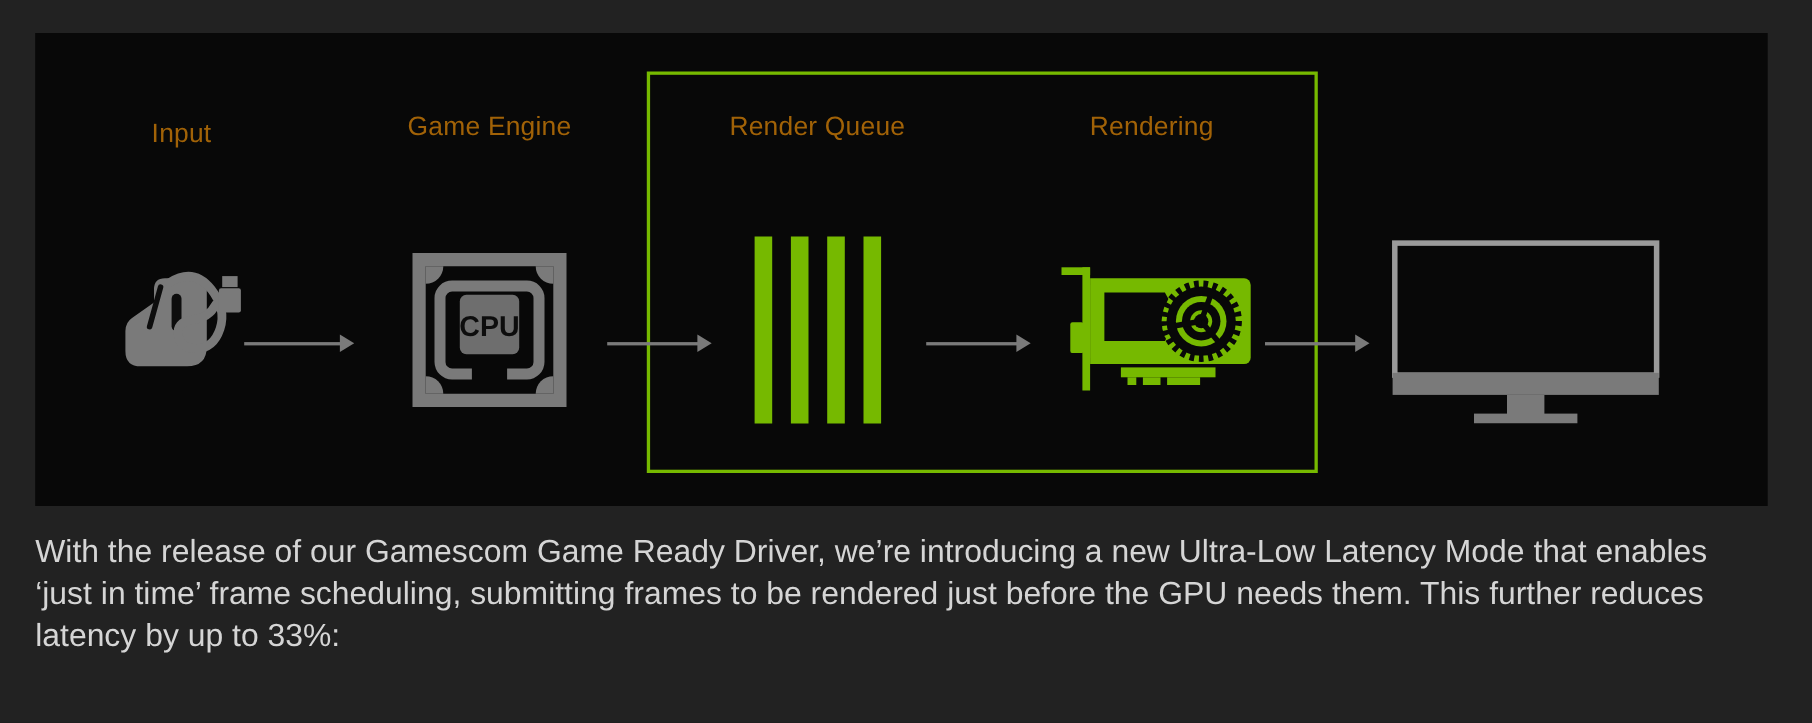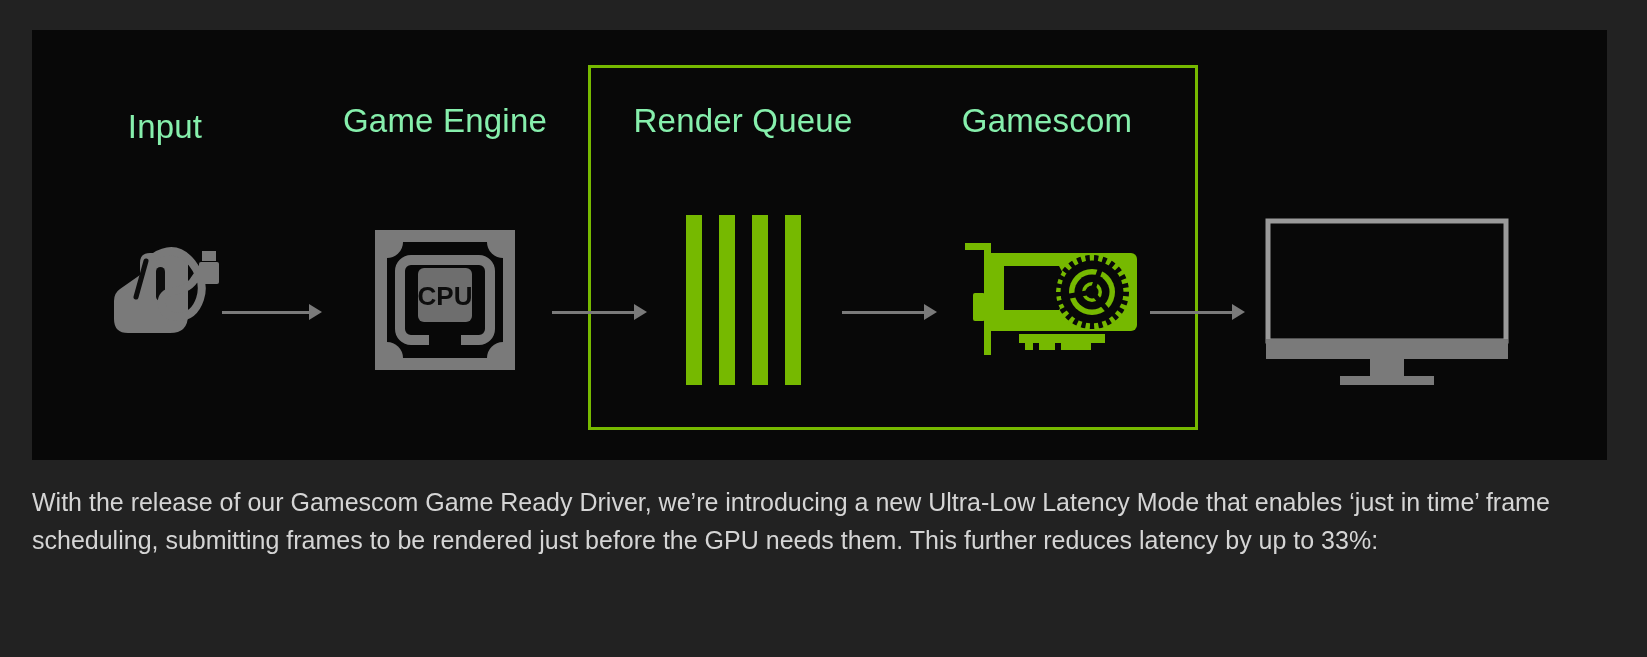--- a/index.html
+++ b/index.html
@@ -31,22 +31,22 @@
     left: 556px; top: 35px; width: 610px; height: 365px;
     border: 3px solid #76b900;
     background: transparent;
   }
 
   
   .stage { position: absolute; top: 0; height: 430px; }
   .stage-label {
     position: absolute; top: 72px; width: 100%;
     text-align: center;
-    color: #86efac;
-    font-size: 33px;
+    color: #a16207;
+    font-size: 24px;
     font-weight: 400;
     letter-spacing: 0.2px;
     white-space: nowrap;
   }
   .stage-icon {
     position: absolute; top: 175px; left: 0; width: 100%;
     height: 190px;
     display: flex; align-items: center; justify-content: center; text-align: center;
   }
 
@@ -81,21 +81,21 @@
   #arrow-4 { left: 1118px; top: 272px; width: 95px; }
 
   
   .queue-bars { display: flex; gap: 17px; align-items: flex-start; height: 170px; }
   .queue-bar { width: 16px; height: 170px; background: #76b900; }
 
   
   .caption {
     position: absolute; left: 32px; top: 483px; width: 1522px;
     color: #d5d5d5;
-    font-size: 25px;
+    font-size: 29px;
     line-height: 38px;
     font-weight: 400;
   }
 
   svg { display: block; }
 </style>
 </head>
 <body>
 
 <div class="page">
@@ -166,21 +166,21 @@
         </div>
       </div>
     </div>
 
     <div class="arrow" id="arrow-3">
       <div class="shaft"></div>
       <div class="head"></div>
     </div>
 
     <div class="stage" id="stage-render">
-      <div class="stage-label">Gamescom</div>
+      <div class="stage-label">Rendering</div>
       <div class="stage-icon">
         <svg width="200" height="130" viewBox="0 0 200 130" aria-hidden="true">
           <g fill="#76b900">
 
             <rect x="18" y="8" width="26" height="7"></rect>
             <rect x="37" y="8" width="7" height="112"></rect>
             <rect x="26" y="58" width="12" height="28" rx="2"></rect>
 
             <path d="M44 18 h140 a6 6 0 0 1 6 6 v66 a6 6 0 0 1 -6 6 h-140 z"></path>
 

